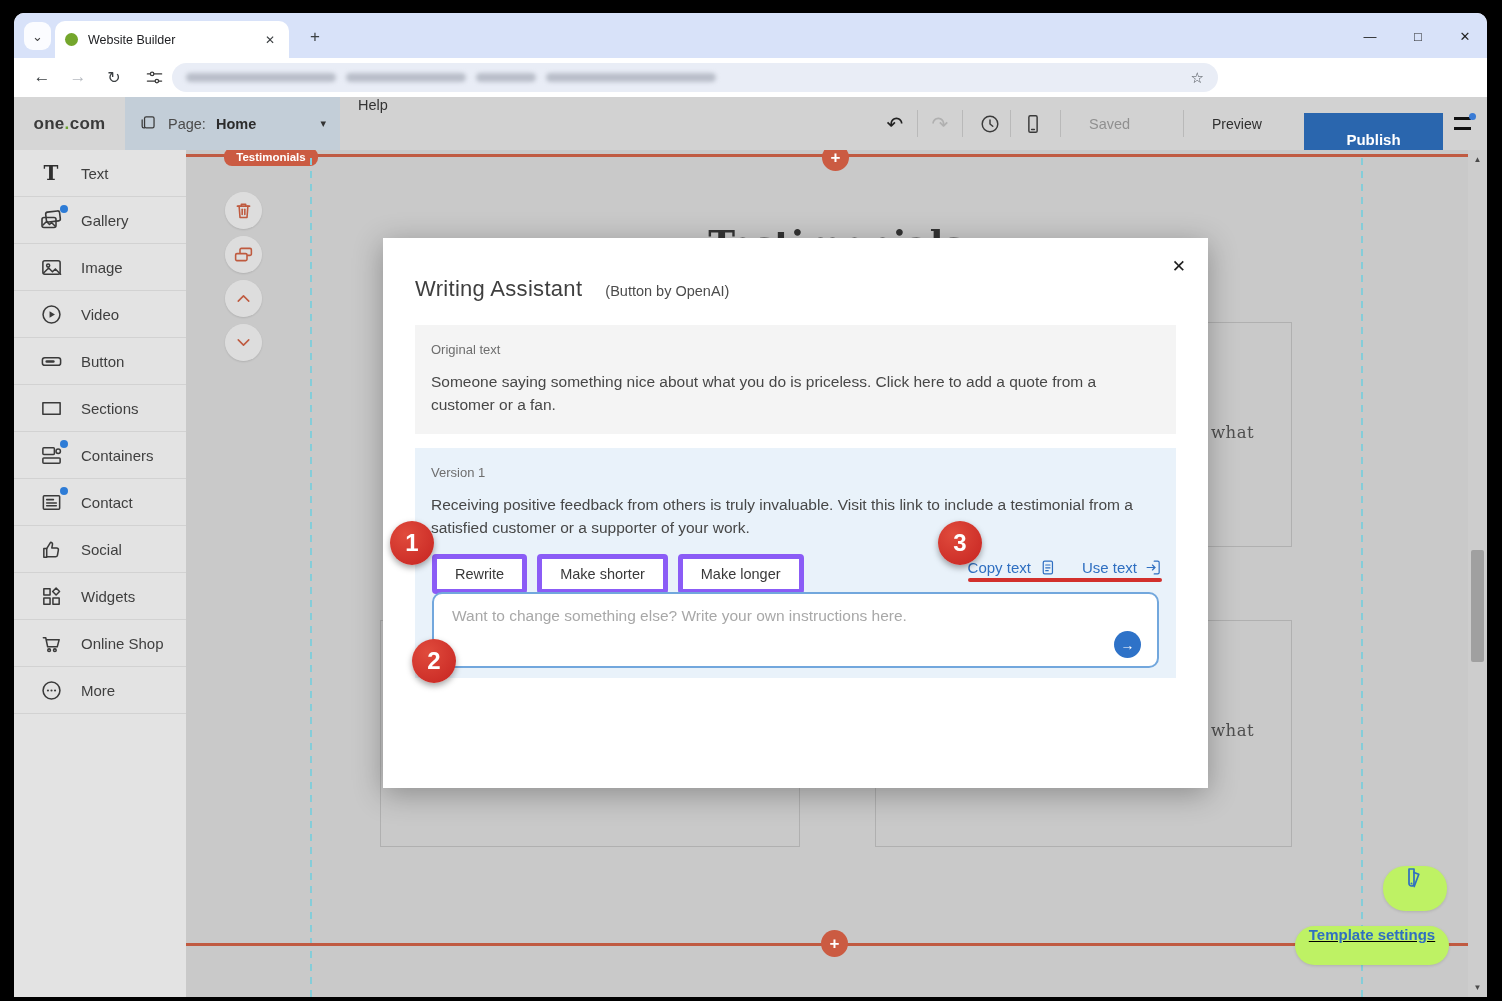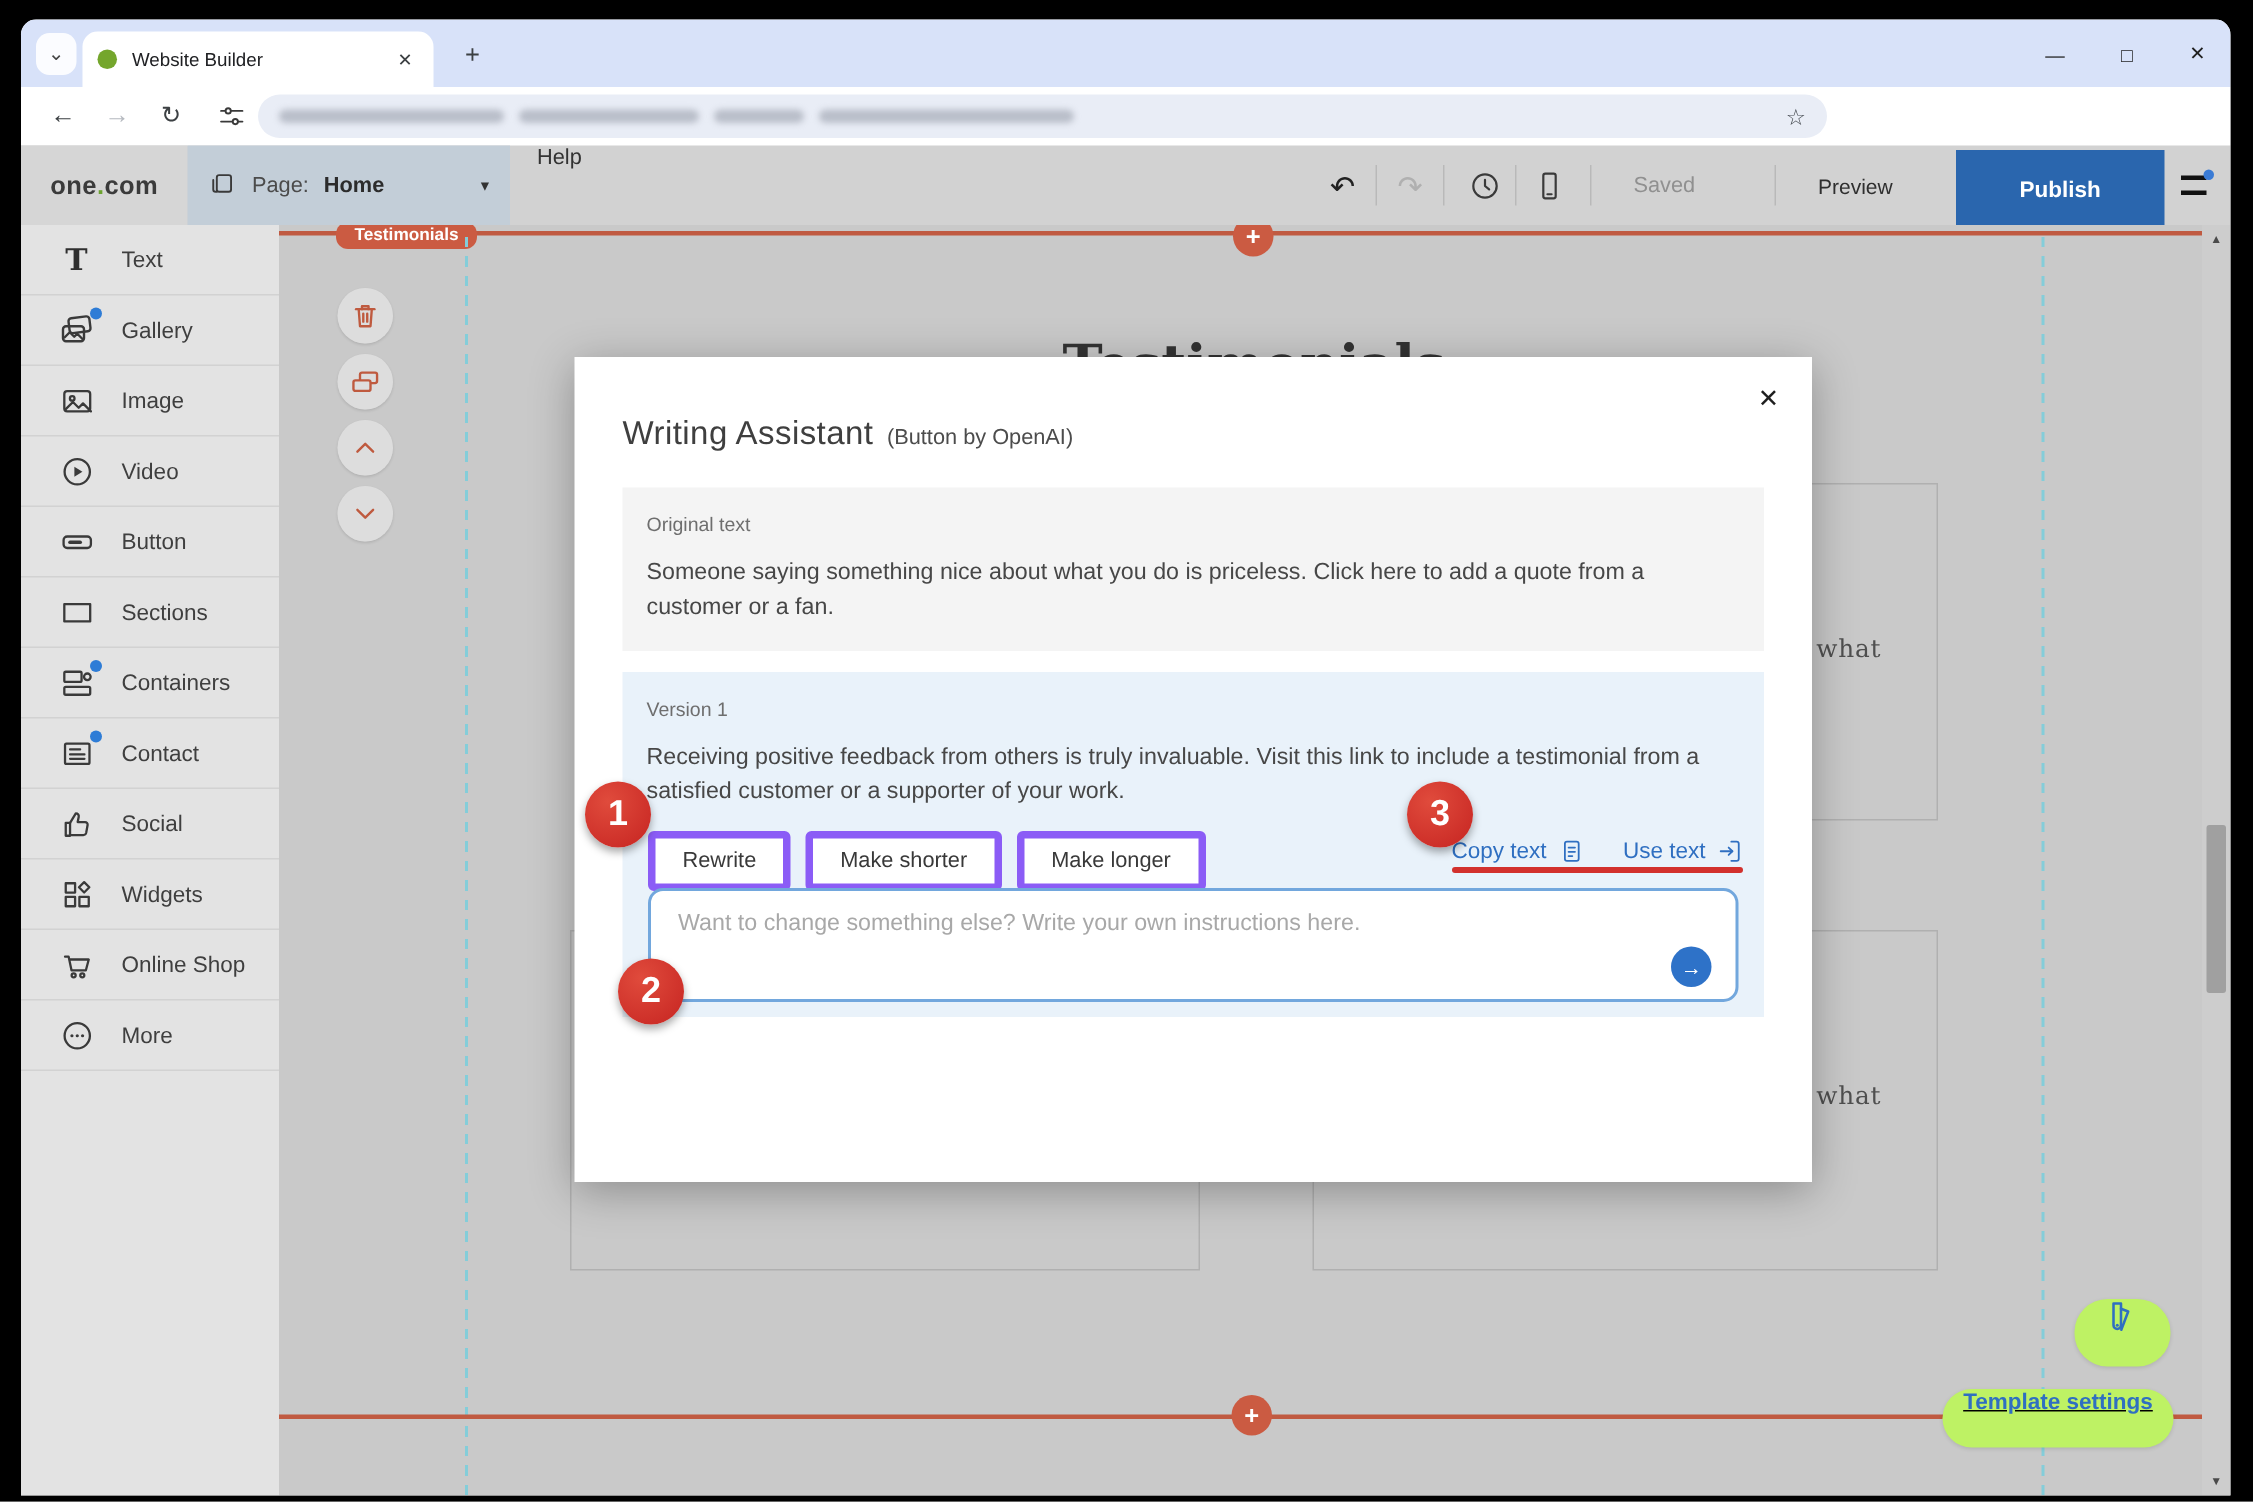--- a/index.html
+++ b/index.html
@@ -41,21 +41,21 @@
   .pagesel .caret{margin-left:auto;font-size:11px;color:#333;}
   .helpbtn{position:absolute;left:344px;top:0;height:53px;display:flex;align-items:flex-start;
            font-size:14.5px;color:#333;font-weight:500;}
   .histbtn{position:absolute;top:13px;width:28px;height:28px;display:flex;align-items:center;
            justify-content:center;font-size:20px;}
   .vsep{position:absolute;top:13px;width:1px;height:27px;background:#b9b9b9;}
   .savedlbl{position:absolute;left:1075px;top:0;height:53px;display:flex;align-items:center;
             font-size:14.5px;color:#909090;}
   .previewlbl{position:absolute;left:1198px;top:0;height:53px;display:flex;align-items:center;
               font-size:14px;color:#2f2f2f;font-weight:500;}
-  .publish{position:absolute;left:1290px;top:3px;width:139px;height:53px;background:#2a66ae;color:#fff;
+  .publish{position:absolute;left:1290px;top:16px;width:139px;height:53px;background:#2a66ae;color:#fff;
            display:flex;align-items:center;justify-content:center;font-size:15px;font-weight:bold;}
   .menuicon{position:absolute;left:1440px;top:17px;width:22px;height:19px;}
   .menuicon .bar{position:absolute;left:0;width:17px;height:2.6px;background:#111;}
   .menuicon .bdot{position:absolute;right:0;top:-1px;width:7px;height:7px;border-radius:50%;background:#3a7bd5;}
   
   .workspace{position:absolute;left:0;top:137px;width:100%;height:847px;}
   .sidebar{position:absolute;left:0;top:0;width:172px;height:100%;background:#e3e3e3;}
   .sb-item{display:flex;align-items:center;height:46px;border-bottom:1px solid #d2d2d2;
            padding-left:24px;gap:17px;}
   .sb-ic{position:relative;width:26px;height:24px;display:flex;align-items:center;justify-content:center;}
@@ -83,21 +83,21 @@
   .pillbtn{position:absolute;background:#bef264;border-radius:22px;display:flex;align-items:flex-start;
            justify-content:center;box-shadow:0 1px 3px rgba(0,0,0,.12);text-decoration:underline;}
   .tmpl-label{color:#2f6fc1;font-size:15px;font-weight:bold;}
   .scrollbar{position:absolute;left:1454px;top:0;width:19px;height:847px;background:#cdcdcd;}
   .sb-arrow{position:absolute;left:0;width:19px;text-align:center;font-size:8px;color:#4a4a4a;}
   .sb-thumb{position:absolute;left:3px;width:13px;border-radius:2px;background:#a0a0a0;}
   
   .modal{position:absolute;left:369px;top:225px;width:825px;height:550px;background:#fff;
          box-shadow:0 6px 28px rgba(0,0,0,.30);z-index:50;}
   .mclose{position:absolute;right:22px;top:18px;font-size:17px;color:#1e1e1e;font-weight:bold;}
-  .mhead{position:absolute;left:32px;top:38px;display:flex;align-items:baseline;gap:9px;}
+  .mhead{position:absolute;left:32px;top:38px;display:flex;align-items:baseline;gap:23px;}
   .mtitle{font-size:22px;color:#3f3f3f;letter-spacing:.3px;}
   .msub{font-size:14.5px;color:#4c4c4c;}
   .origbox{position:absolute;left:32px;top:87px;width:761px;height:109px;background:#f4f4f4;
            box-sizing:border-box;padding:17px 16px;}
   .boxlabel{font-size:13px;color:#6e6e6e;}
   .boxtext{font-size:15.5px;color:#474747;line-height:23px;margin-top:13px;width:706px;}
   .verbox{position:absolute;left:32px;top:210px;width:761px;height:230px;background:#e9f2fa;
           box-sizing:border-box;padding:17px 16px;}
   .actrow{position:absolute;left:17px;top:106px;display:flex;gap:10px;}
   .actbtn{height:30px;padding:0 18px;background:#fff;border:5px solid #8b5cf6;border-radius:4px;

